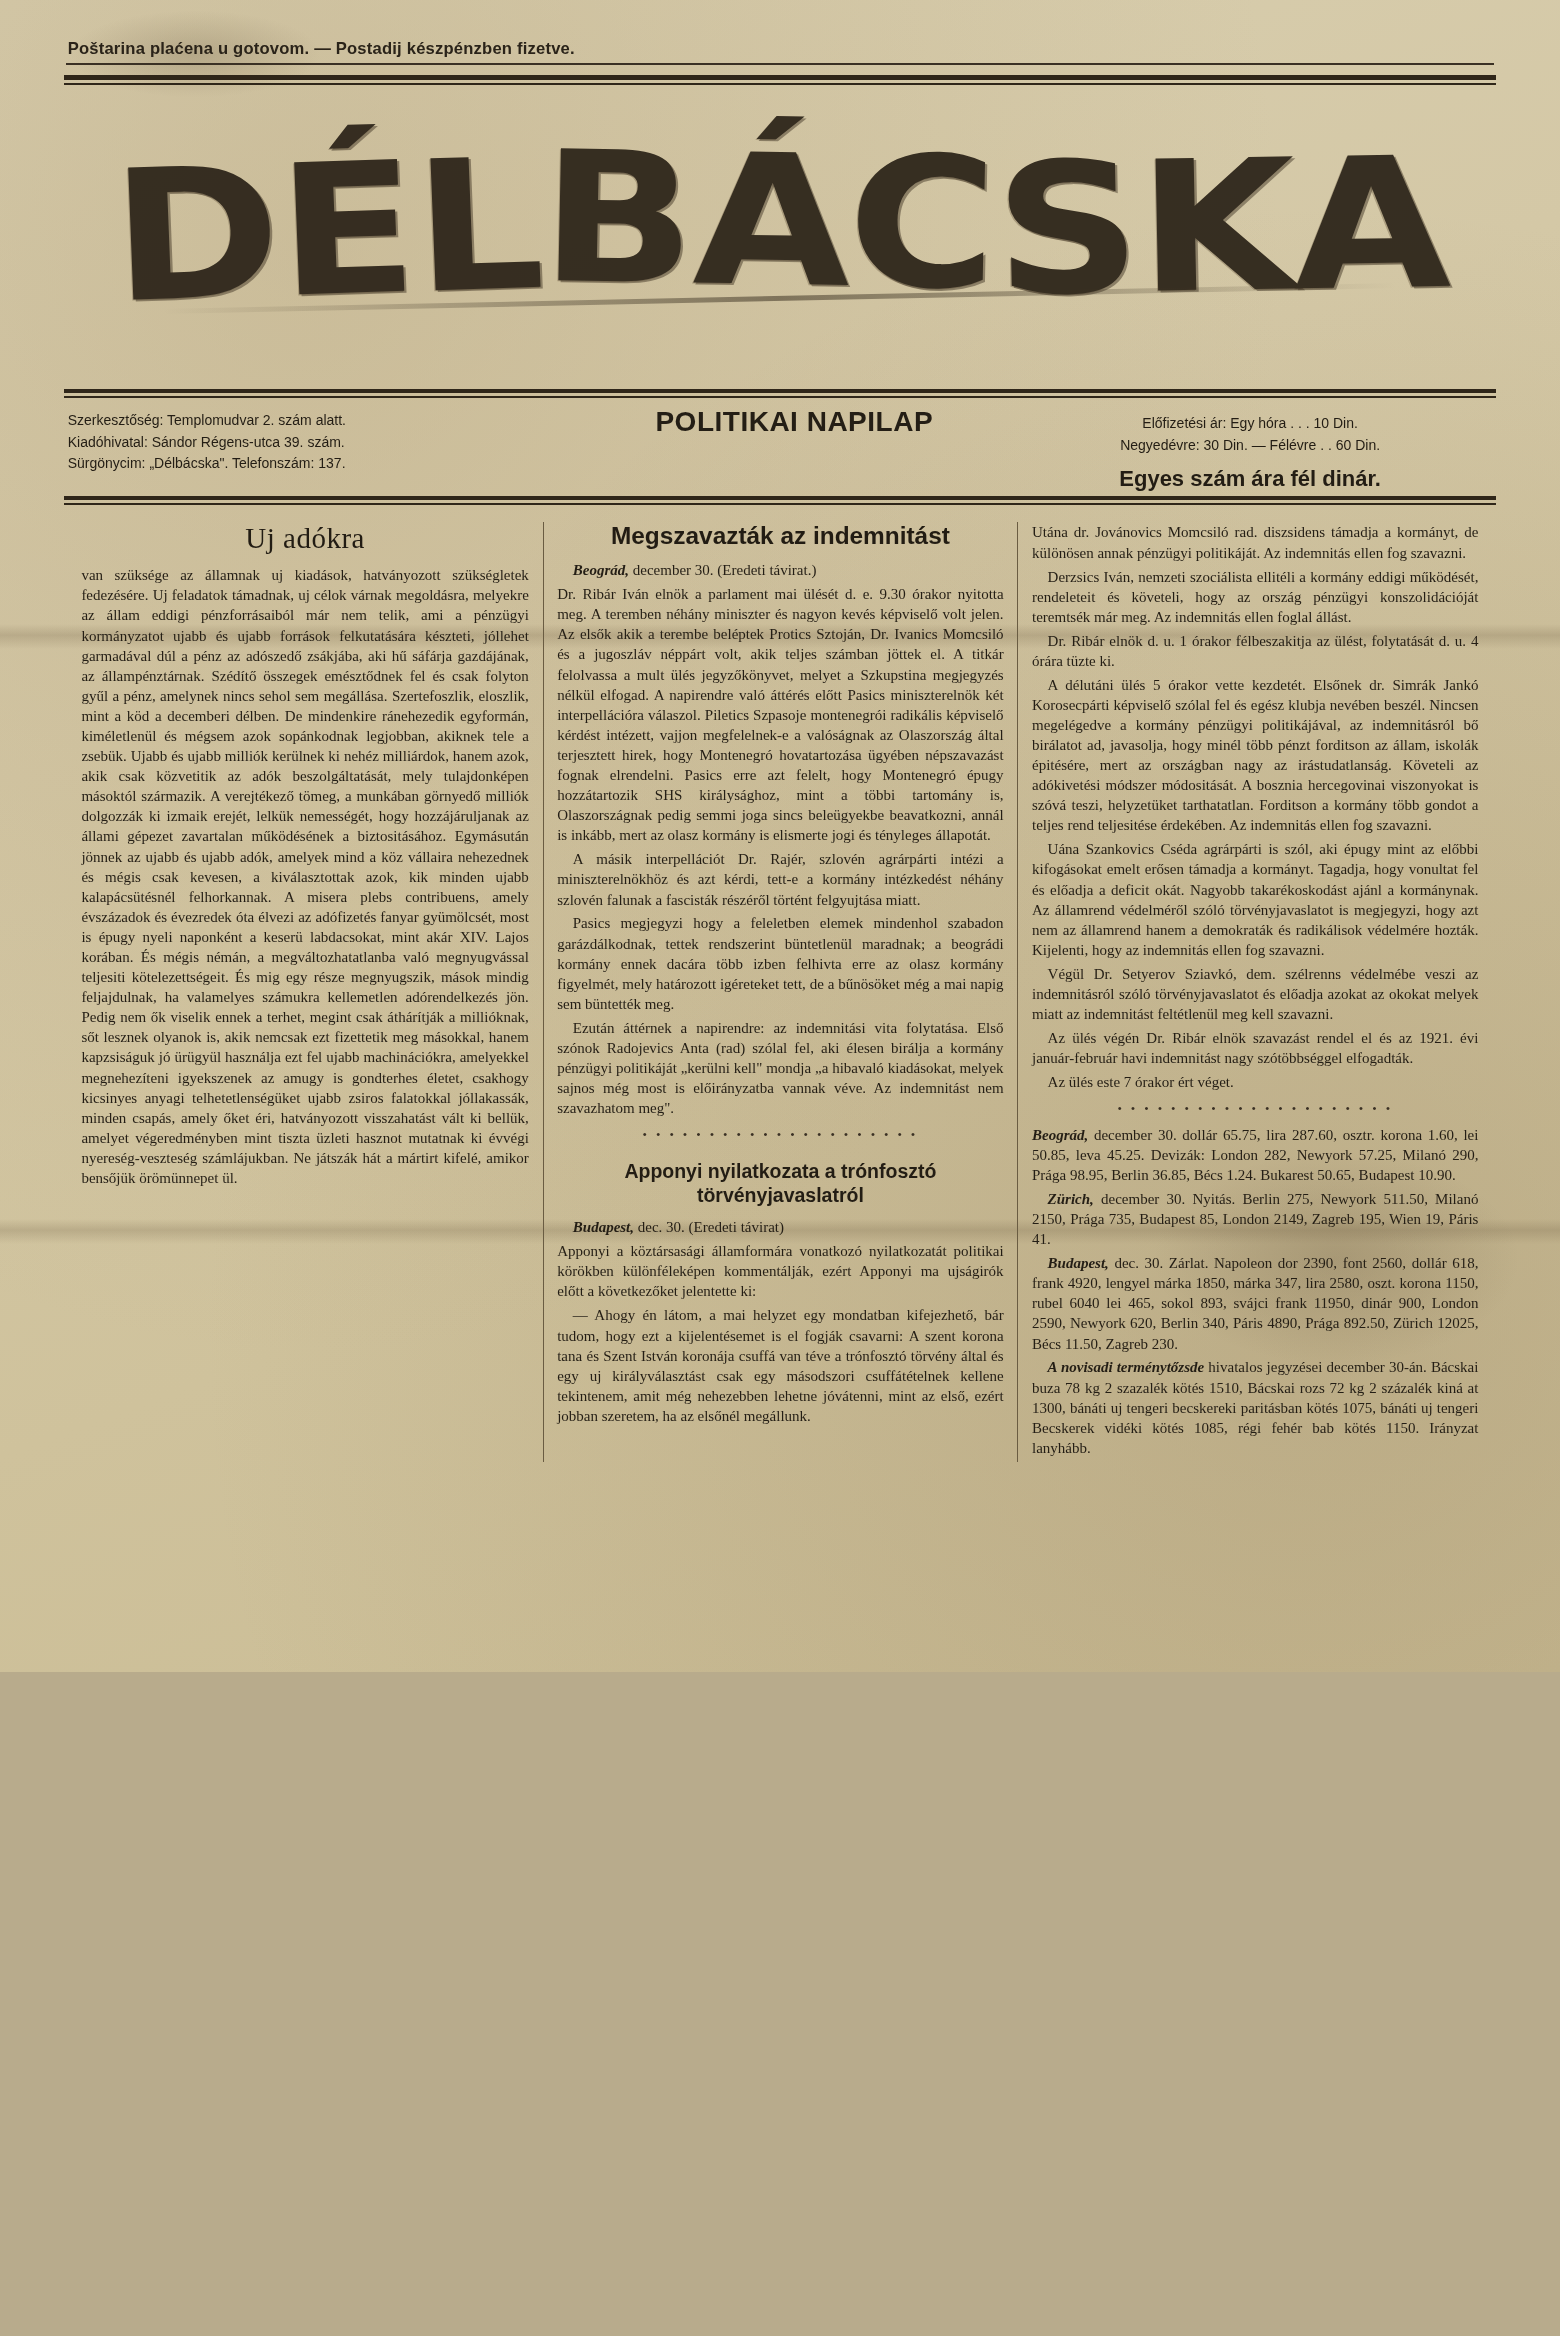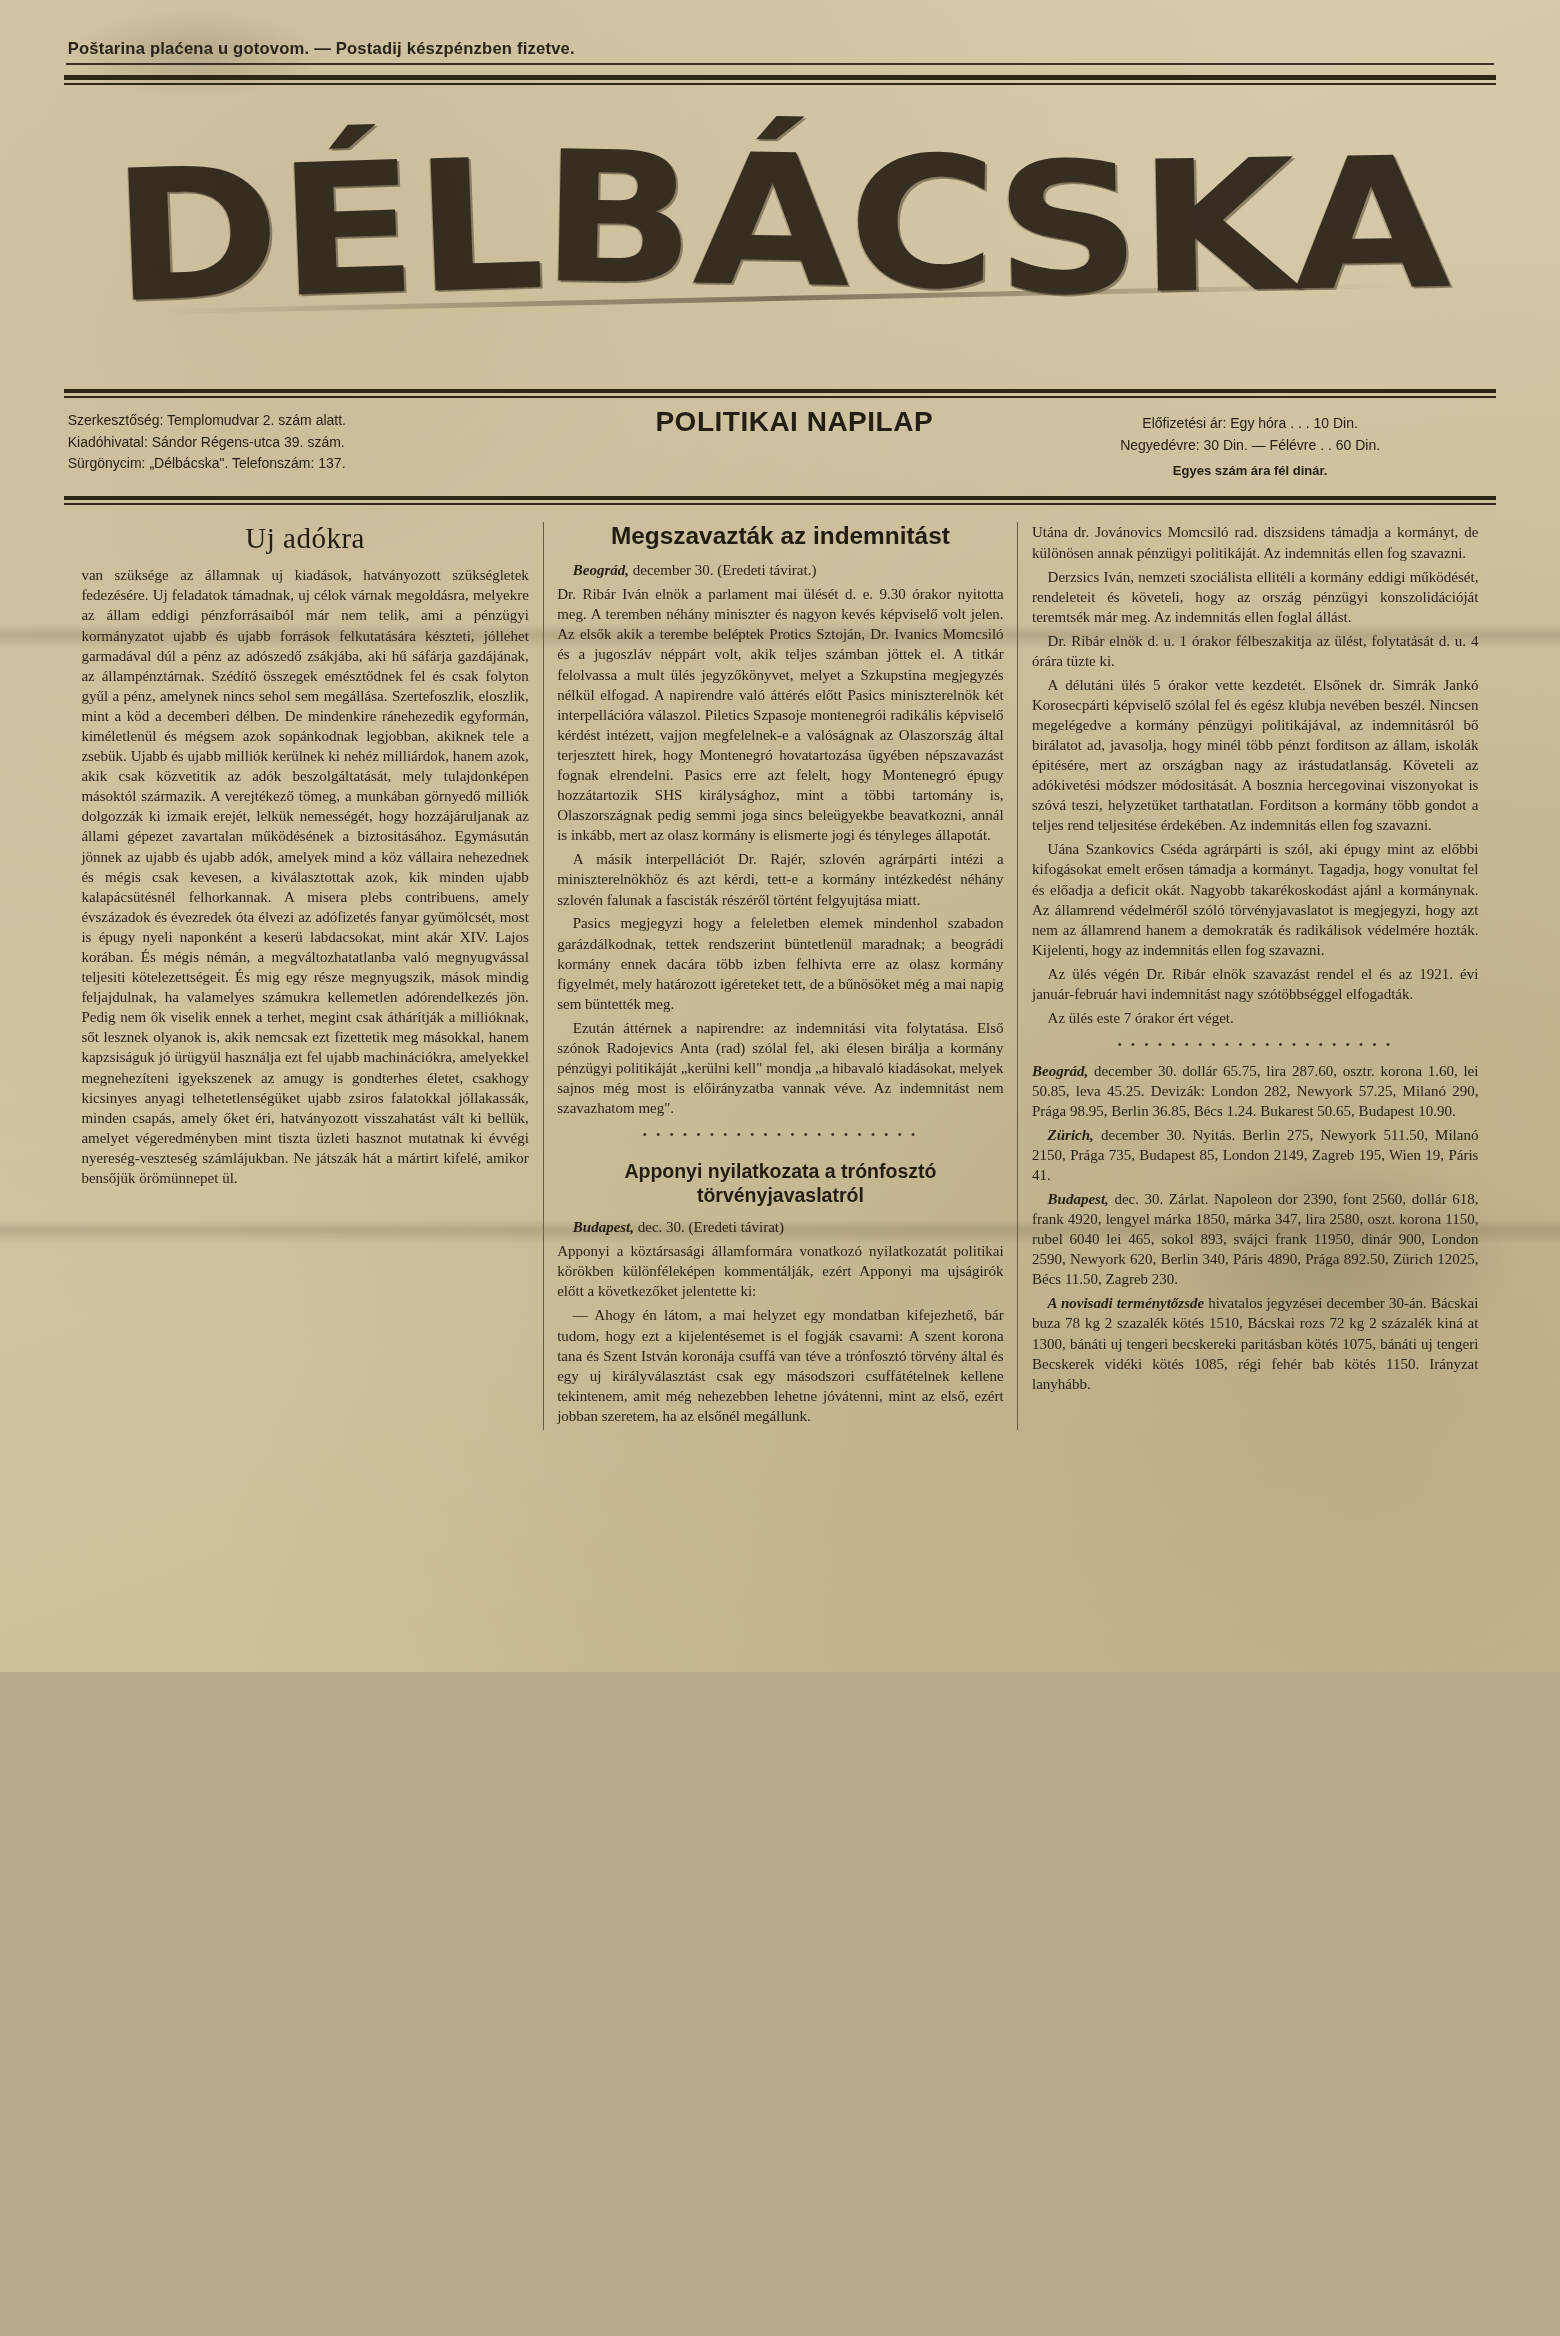--- a/index.html
+++ b/index.html
@@ -135,21 +135,21 @@
     color: #241e15;
   }
   .imprint .right {
     width: 34%;
     font-size: 14px;
     line-height: 1.6;
     padding-top: 5.9px;
     text-align: center;
   }
   .imprint .right .sub {
-    font-size: 13px;
+    font-size: 22px;
     font-weight: bold;
     margin-top: 3.9px;
   }
   .bottomrule {
     margin: 5.9px 9.8px 0 9.8px;
     border-top: 4.9px solid #2f2619;
     border-bottom: 2px solid #2f2619;
     height: 2.9px;
   }
   
@@ -292,20 +292,21 @@
         </div>
       </div>
 
       <div class="col">
         <div class="body">
           <p class="noind">Utána dr. Jovánovics Momcsiló rad. diszsidens támadja a kormányt, de különösen annak pénzügyi politikáját. Az indemnitás ellen fog szavazni.</p>
           <p>Derzsics Iván, nemzeti szociálista ellitéli a kormány eddigi működését, rendeleteit és követeli, hogy az ország pénzügyi konszolidációját teremtsék már meg. Az indemnitás ellen foglal állást.</p>
           <p>Dr. Ribár elnök d. u. 1 órakor félbeszakitja az ülést, folytatását d. u. 4 órára tüzte ki.</p>
           <p>A délutáni ülés 5 órakor vette kezdetét. Elsőnek dr. Simrák Jankó Korosecpárti képviselő szólal fel és egész klubja nevében beszél. Nincsen megelégedve a kormány pénzügyi politikájával, az indemnitásról bő birálatot ad, javasolja, hogy minél több pénzt forditson az állam, iskolák épitésére, mert az országban nagy az irástudatlanság. Követeli az adókivetési módszer módositását. A bosznia hercegovinai viszonyokat is szóvá teszi, helyzetüket tarthatatlan. Forditson a kormány több gondot a teljes rend teljesitése érdekében. Az indemnitás ellen fog szavazni.</p>
           <p>Uána Szankovics Cséda agrárpárti is szól, aki épugy mint az előbbi kifogásokat emelt erősen támadja a kormányt. Tagadja, hogy vonultat fel és előadja a deficit okát. Nagyobb takarékoskodást ajánl a kormánynak. Az államrend védelméről szóló törvényjavaslatot is megjegyzi, hogy azt nem az államrend hanem a demokraták és radikálisok védelmére hozták. Kijelenti, hogy az indemnitás ellen fog szavazni.</p>
+          <p>Végül Dr. Setyerov Sziavkó, dem. szélrenns védelmébe veszi az indemnitásról szóló törvényjavaslatot és előadja azokat az okokat melyek miatt az indemnitást feltétlenül meg kell szavazni.</p>
           <p>Az ülés végén Dr. Ribár elnök szavazást rendel el és az 1921. évi január-február havi indemnitást nagy szótöbbséggel elfogadták.</p>
           <p>Az ülés este 7 órakor ért véget.</p>
         </div>
 
         <div class="sep-dots">• • • • • • • • • • • • • • • • • • • • •</div>
 
         <div class="body market">
           <p class="noind"><span class="ttl">Beográd,</span><span> december 30. dollár 65.75, lira 287.60, osztr. korona 1.60, lei 50.85, leva 45.25. Devizák: London 282, Newyork 57.25, Milanó 290, Prága 98.95, Berlin 36.85, Bécs 1.24. Bukarest 50.65, Budapest 10.90.</span></p>
           <p><span class="ttl">Zürich,</span><span> december 30. Nyitás. Berlin 275, Newyork 511.50, Milanó 2150, Prága 735, Budapest 85, London 2149, Zagreb 195, Wien 19, Páris 41.</span></p>
           <p><span class="ttl">Budapest,</span><span> dec. 30. Zárlat. Napoleon dor 2390, font 2560, dollár 618, frank 4920, lengyel márka 1850, márka 347, lira 2580, oszt. korona 1150, rubel 6040 lei 465, sokol 893, svájci frank 11950, dinár 900, London 2590, Newyork 620, Berlin 340, Páris 4890, Prága 892.50, Zürich 12025, Bécs 11.50, Zagreb 230.</span></p>

